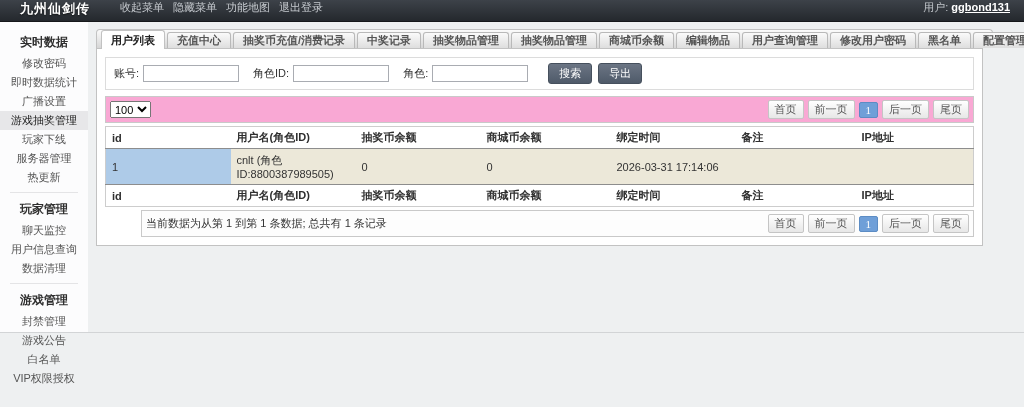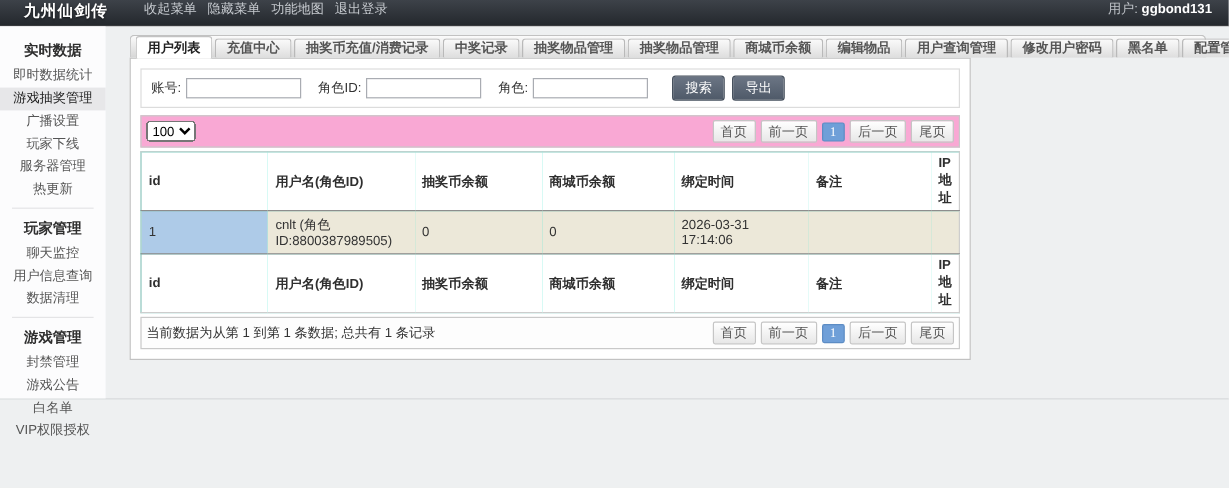--- a/index.html
+++ b/index.html
@@ -19,24 +19,24 @@
     padding:0 14px; color:#c6cacf;
   }
   .logo {
     font-size:13px; font-weight:bold; color:#fff;
     letter-spacing:1px; margin:0 30px 0 6px;
     text-shadow:0 1px 2px rgba(0,0,0,.6);
   }
   .topmenu { display:flex; gap:9px; }
   .topmenu a { color:#c6cacf; text-decoration:none; font-size:11px; cursor:pointer; }
   .topuser { margin-left:auto; font-size:11px; color:#bfc3c8; }
-  .topuser b { color:#fff; font-weight:bold; margin-left:3px; }
-
-  
-  .wrapper { display:flex; height:311px; border-bottom:1px solid #d2d4d6; background:#eef0f1;gap:12px; }
+  .topuser b { color:#fff; font-weight:bold; margin-left:3px;text-decoration:underline; }
+
+  
+  .wrapper { display:flex; height:311px; border-bottom:1px solid #d2d4d6; background:#eef0f1; }
 
   
   .sidebar { width:88px; background:#fcfcfd; padding-top:8px; text-align:center; flex:none; }
   .side-header { font-size:12px; font-weight:bold; color:#2f2f2f; padding:4px 0 3px; }
   .side-item { font-size:11px; color:#555; padding:3px 0; line-height:13px; cursor:pointer; }
   .side-item.active { background:#e7e7e9; color:#222; }
   .side-divider { border:none; border-top:1px solid #e4e4e6; margin:5px 10px 4px; }
 
   
   .content { flex:1; padding:7px 0 0 8px; }
@@ -57,21 +57,21 @@
     height:16px; line-height:15px; padding:0 9px; margin:0 1px;
     cursor:pointer; white-space:nowrap;
   }
   .tab.active {
     background:#fff; color:#222; height:19px; line-height:18px;
     border-color:#c2c2c2; position:relative; top:1px;
   }
 
   
   .panel {
-    width:701px; background:#fff;
+    width:887px; background:#fff;
     border:1px solid #c2c2c2; padding:8px; position:relative; z-index:1;
   }
 
   
   .searchbar {
     border:1px solid #dcdcdc; background:#fff;
     padding:5px 8px; display:flex; align-items:center; margin-bottom:6px;
   }
   .searchbar label { margin-right:4px; color:#333; }
   .searchbar input[type=text] {
@@ -93,35 +93,35 @@
   .pagination { display:flex; align-items:center; }
   .pagebtn {
     border:1px solid #c5c5c5; background:linear-gradient(#fff,#e7e7e7);
     color:#555; font-size:11px; padding:1px 6px; margin-left:4px;
     border-radius:2px; cursor:pointer; font-family:Liberation Serif, serif;
   }
   .pagebtn.current { background:#6f9fd8; border-color:#5c8cc4; color:#fff; }
 
   table.grid {
     width:100%; border-collapse:collapse; font-size:11px; margin-top:3px;
-    border:1px solid #cdcdcd; background:#5eead4;
+    border:1px solid #cdcdcd; background:#4c1d95;
   }
   table.grid th {
     text-align:left; font-weight:bold; color:#2f2f2f;
     padding:3px 6px; background:#fff;
   }
   table.grid thead th { border-bottom:1px solid #8d8d8d; }
   table.grid tr.repeat-header th { border-top:1px solid #8d8d8d; }
   table.grid td { padding:4px 6px; color:#333; }
   tr.data-row td { background:#ece8d9; }
   tr.data-row td.id-cell { background:#aecbe8; }
 
   .gridfooter {
     border:1px solid #c9c9c9; margin-top:3px; padding:3px 4px;
-    display:flex; align-items:center; background:#fdfdfd; color:#333;
+    display:flex; align-items:center; background:#fdfdfd; color:#333;margin-left:36px;
   }
 
   .page-bottom { height:73px; background:#eef0f1; }
 </style>
 </head>
 <body>
 
 <div class="topbar">
   <span class="logo">九州仙剑传</span>
   <nav class="topmenu">
@@ -132,23 +132,24 @@
   </nav>
   <div class="topuser">
     <span>用户:</span><b>ggbond131</b>
   </div>
 </div>
 
 <div class="wrapper">
 
   <aside class="sidebar">
     <div class="side-header">实时数据</div>
+    <div class="side-item">修改密码</div>
     <div class="side-item">即时数据统计</div>
+    <div class="side-item">广播设置</div>
     <div class="side-item active">游戏抽奖管理</div>
-    <div class="side-item">广播设置</div>
     <div class="side-item">玩家下线</div>
     <div class="side-item">服务器管理</div>
     <div class="side-item">热更新</div>
     <hr class="side-divider">
     <div class="side-header">玩家管理</div>
     <div class="side-item">聊天监控</div>
     <div class="side-item">用户信息查询</div>
     <div class="side-item">数据清理</div>
     <hr class="side-divider">
     <div class="side-header">游戏管理</div>

